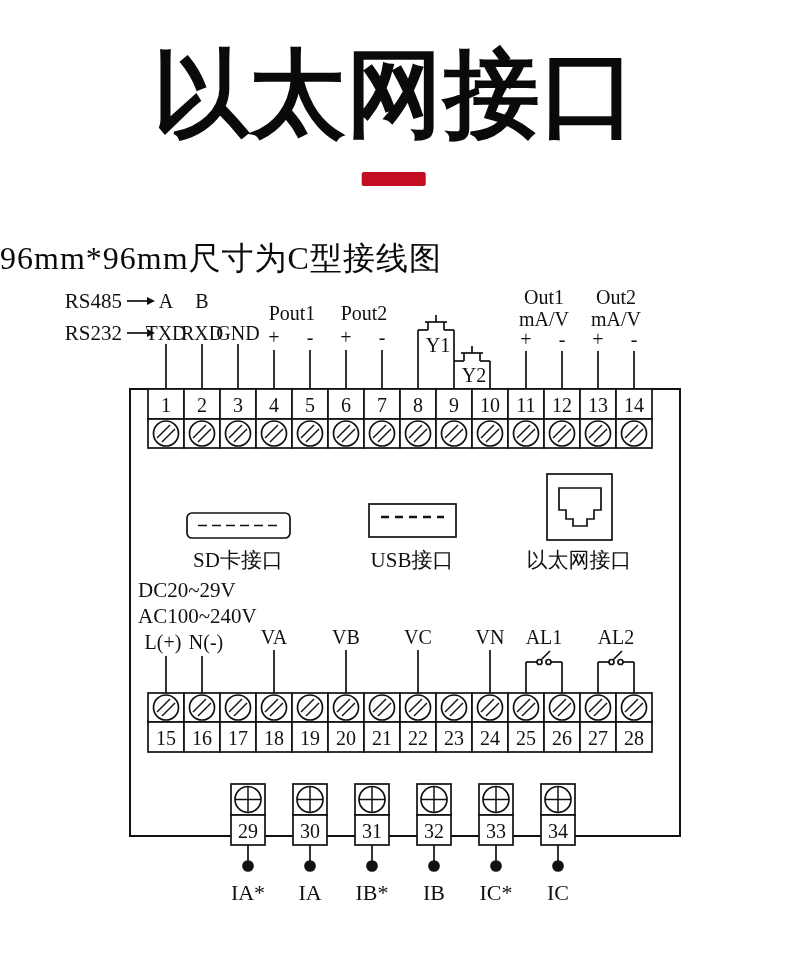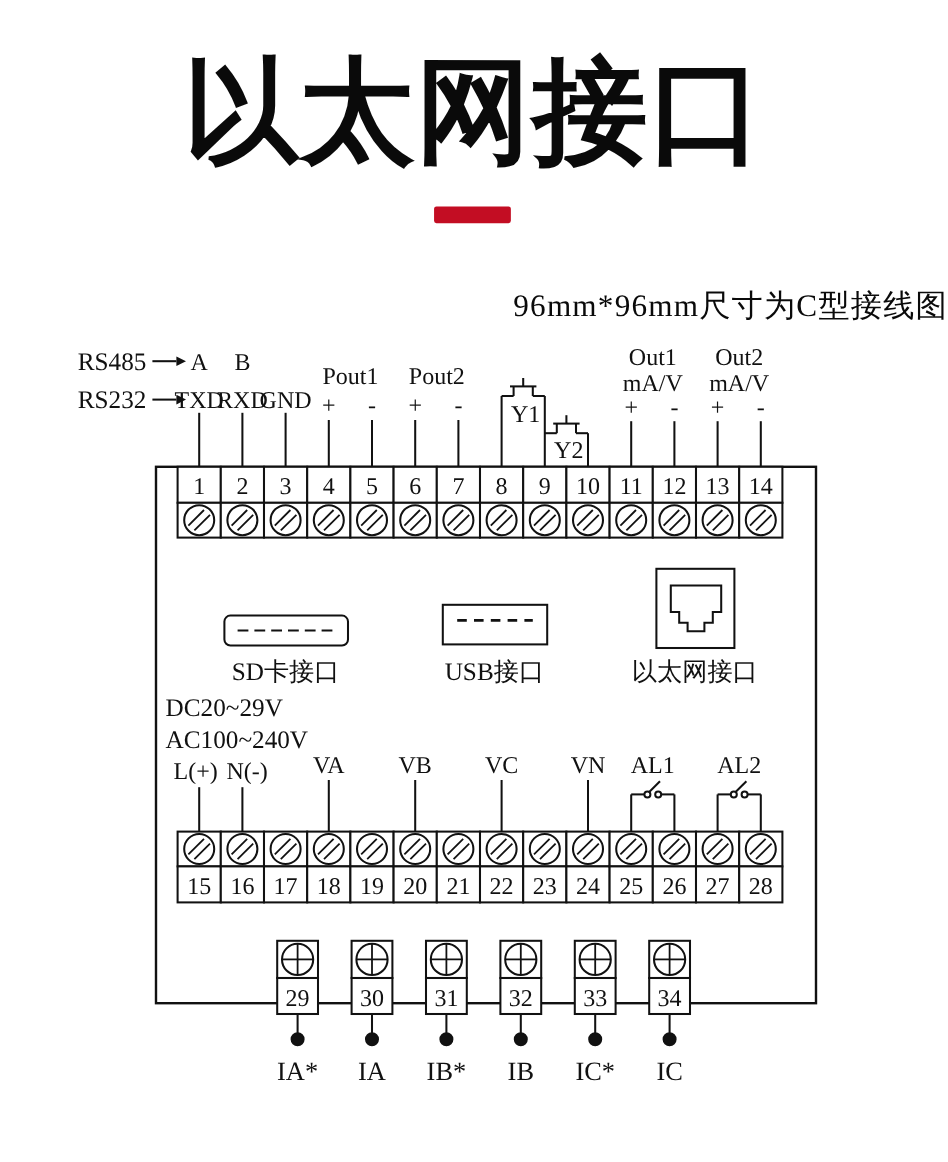--- a/index.html
+++ b/index.html
@@ -10,22 +10,22 @@
   .title{
     position:absolute;top:44px;left:0;width:100%;margin:0;text-align:center;
     font-size:96px;line-height:1.05;font-weight:900;letter-spacing:1px;color:#0a0a0a;
     font-family:"Liberation Sans","DejaVu Sans",sans-serif;
   }
   .accent-bar{
     position:absolute;top:172px;left:50%;transform:translateX(-52%);
     width:64px;height:14px;border-radius:2px;background:#c30d23;
   }
   .subtitle{
-    position:absolute;top:237px;left:0;width:100%;text-align:right;
-    font-size:26px;color:#0a0a0a;letter-spacing:1px;
+    position:absolute;top:237px;left:0;width:100%;text-align:left;
+    font-size:32px;color:#0a0a0a;letter-spacing:1px;
   }
   #wiring-svg{position:absolute;left:0;top:0;width:790px;height:968px;}
   #wiring-svg text{
     font-family:"Liberation Serif","DejaVu Serif",serif;
     fill:#111;stroke:none;
   }
 </style>
 </head>
 <body>
 

